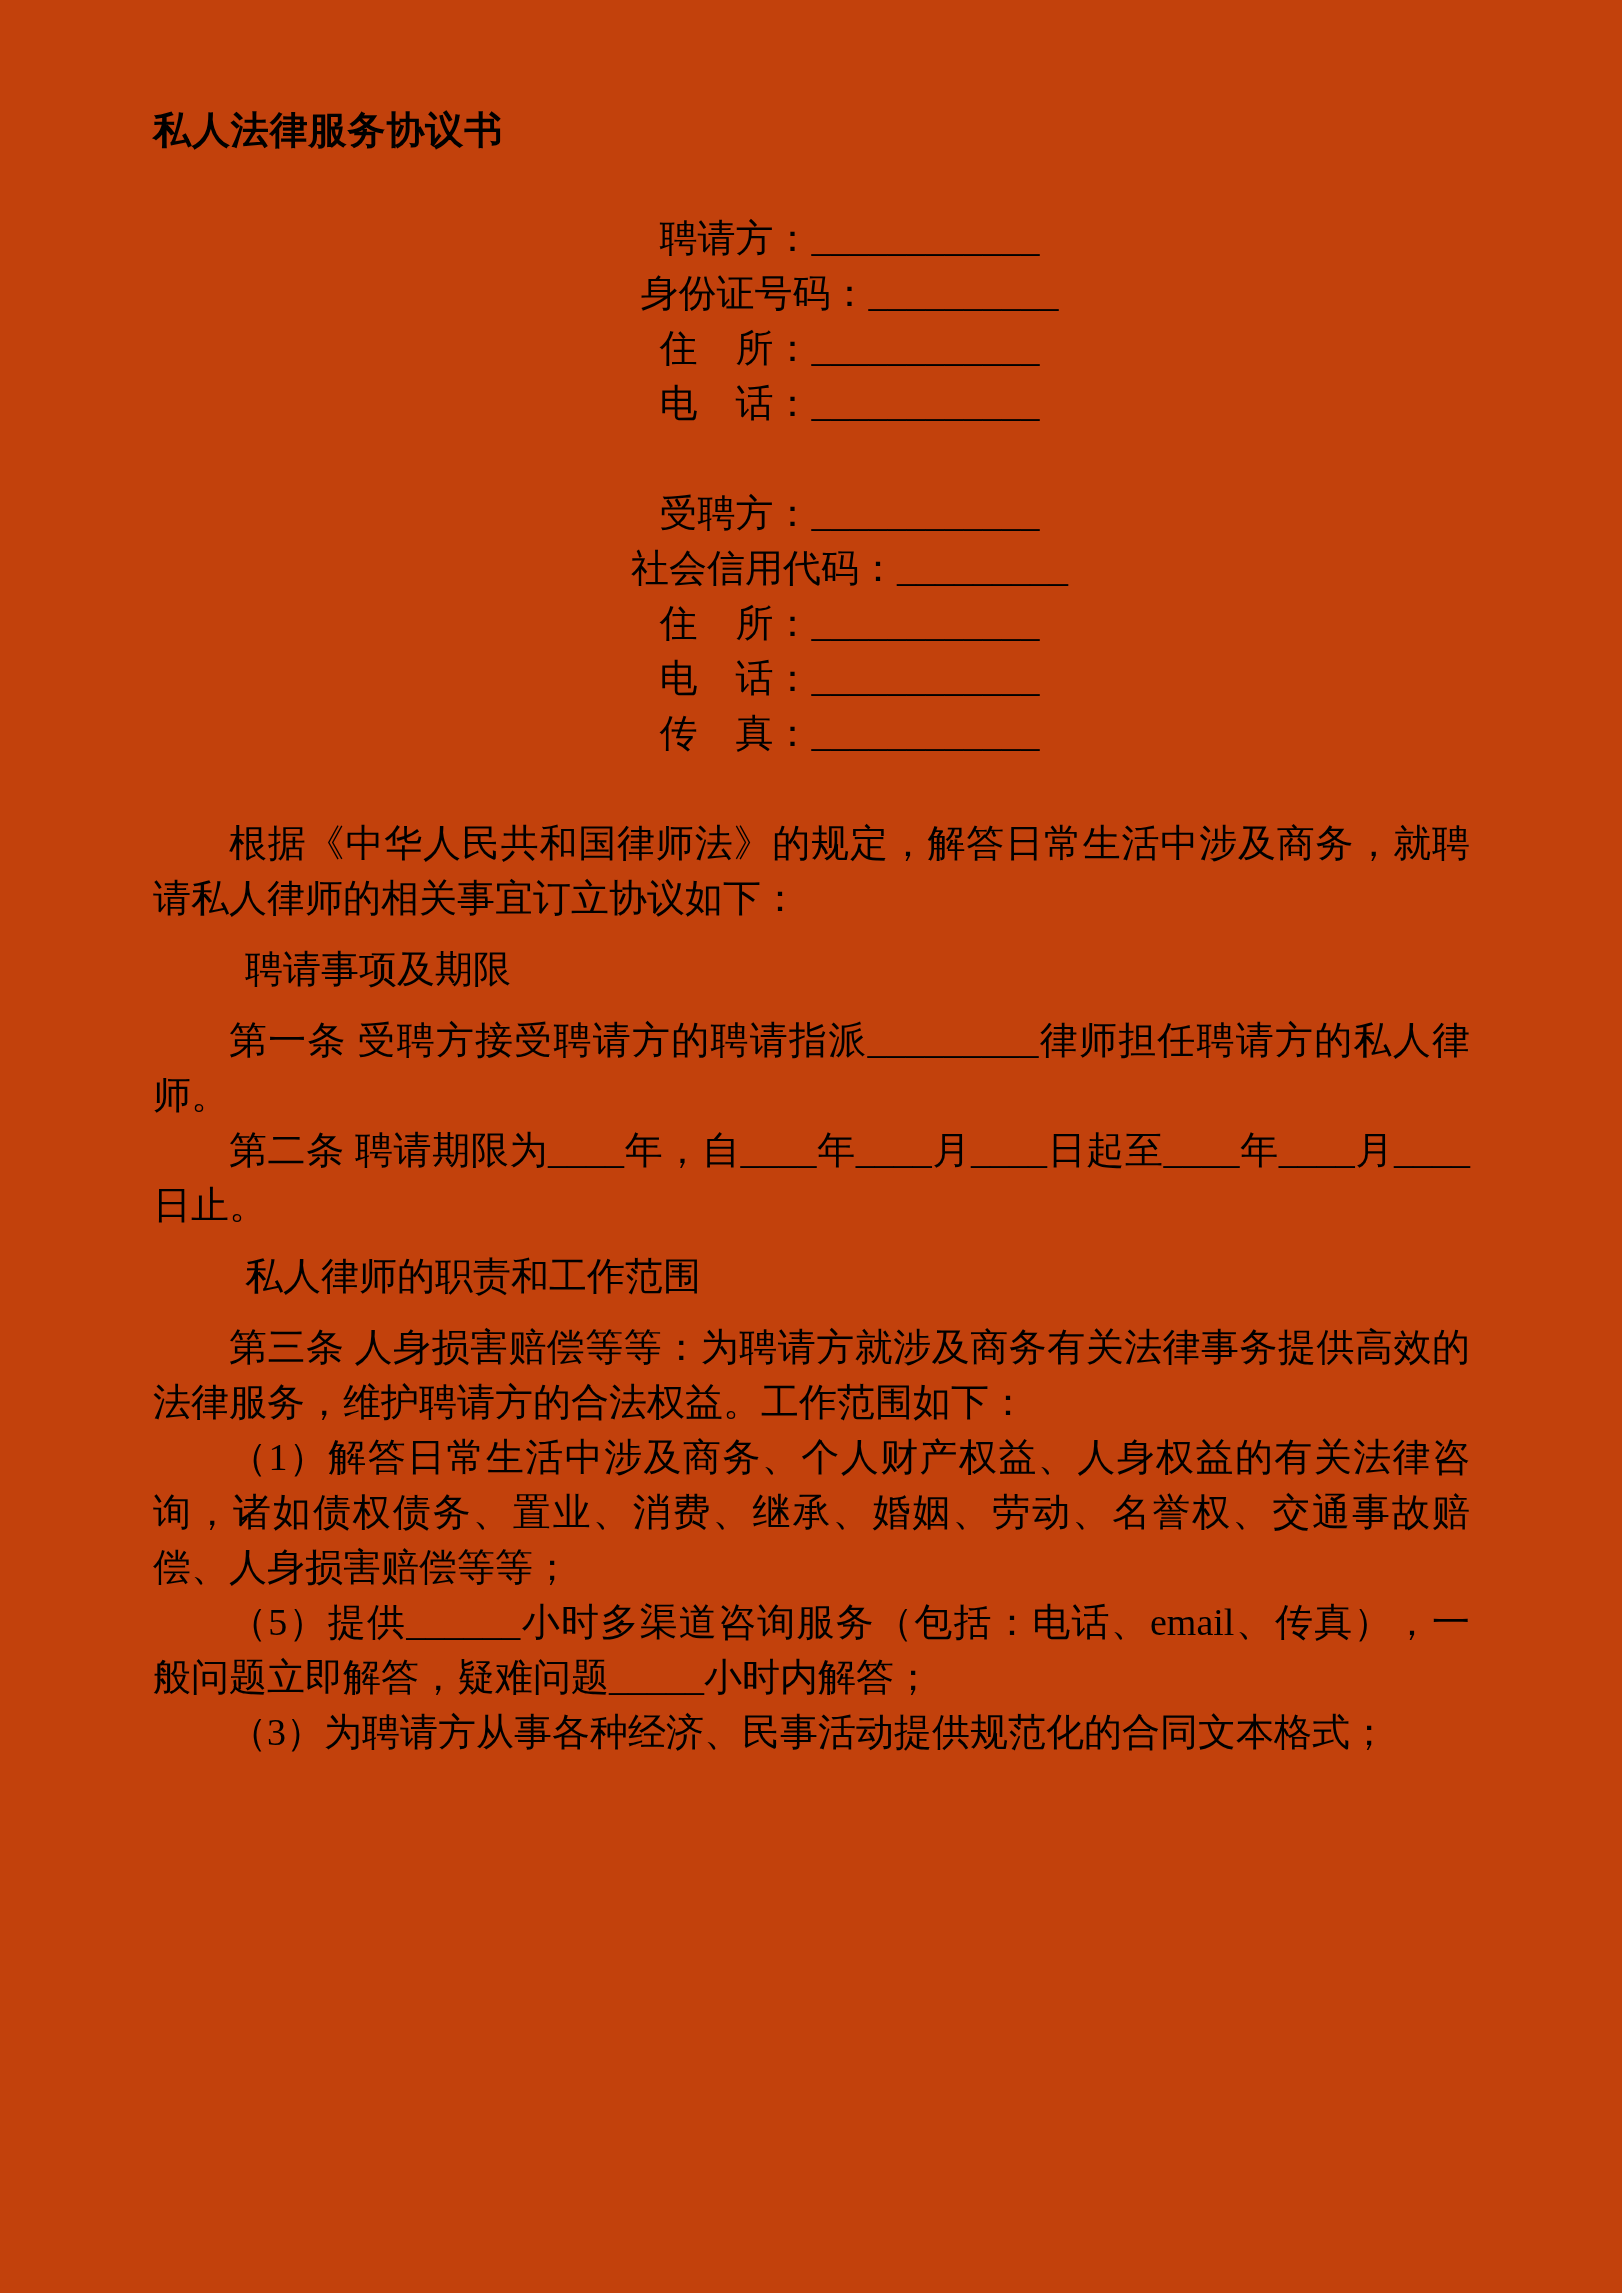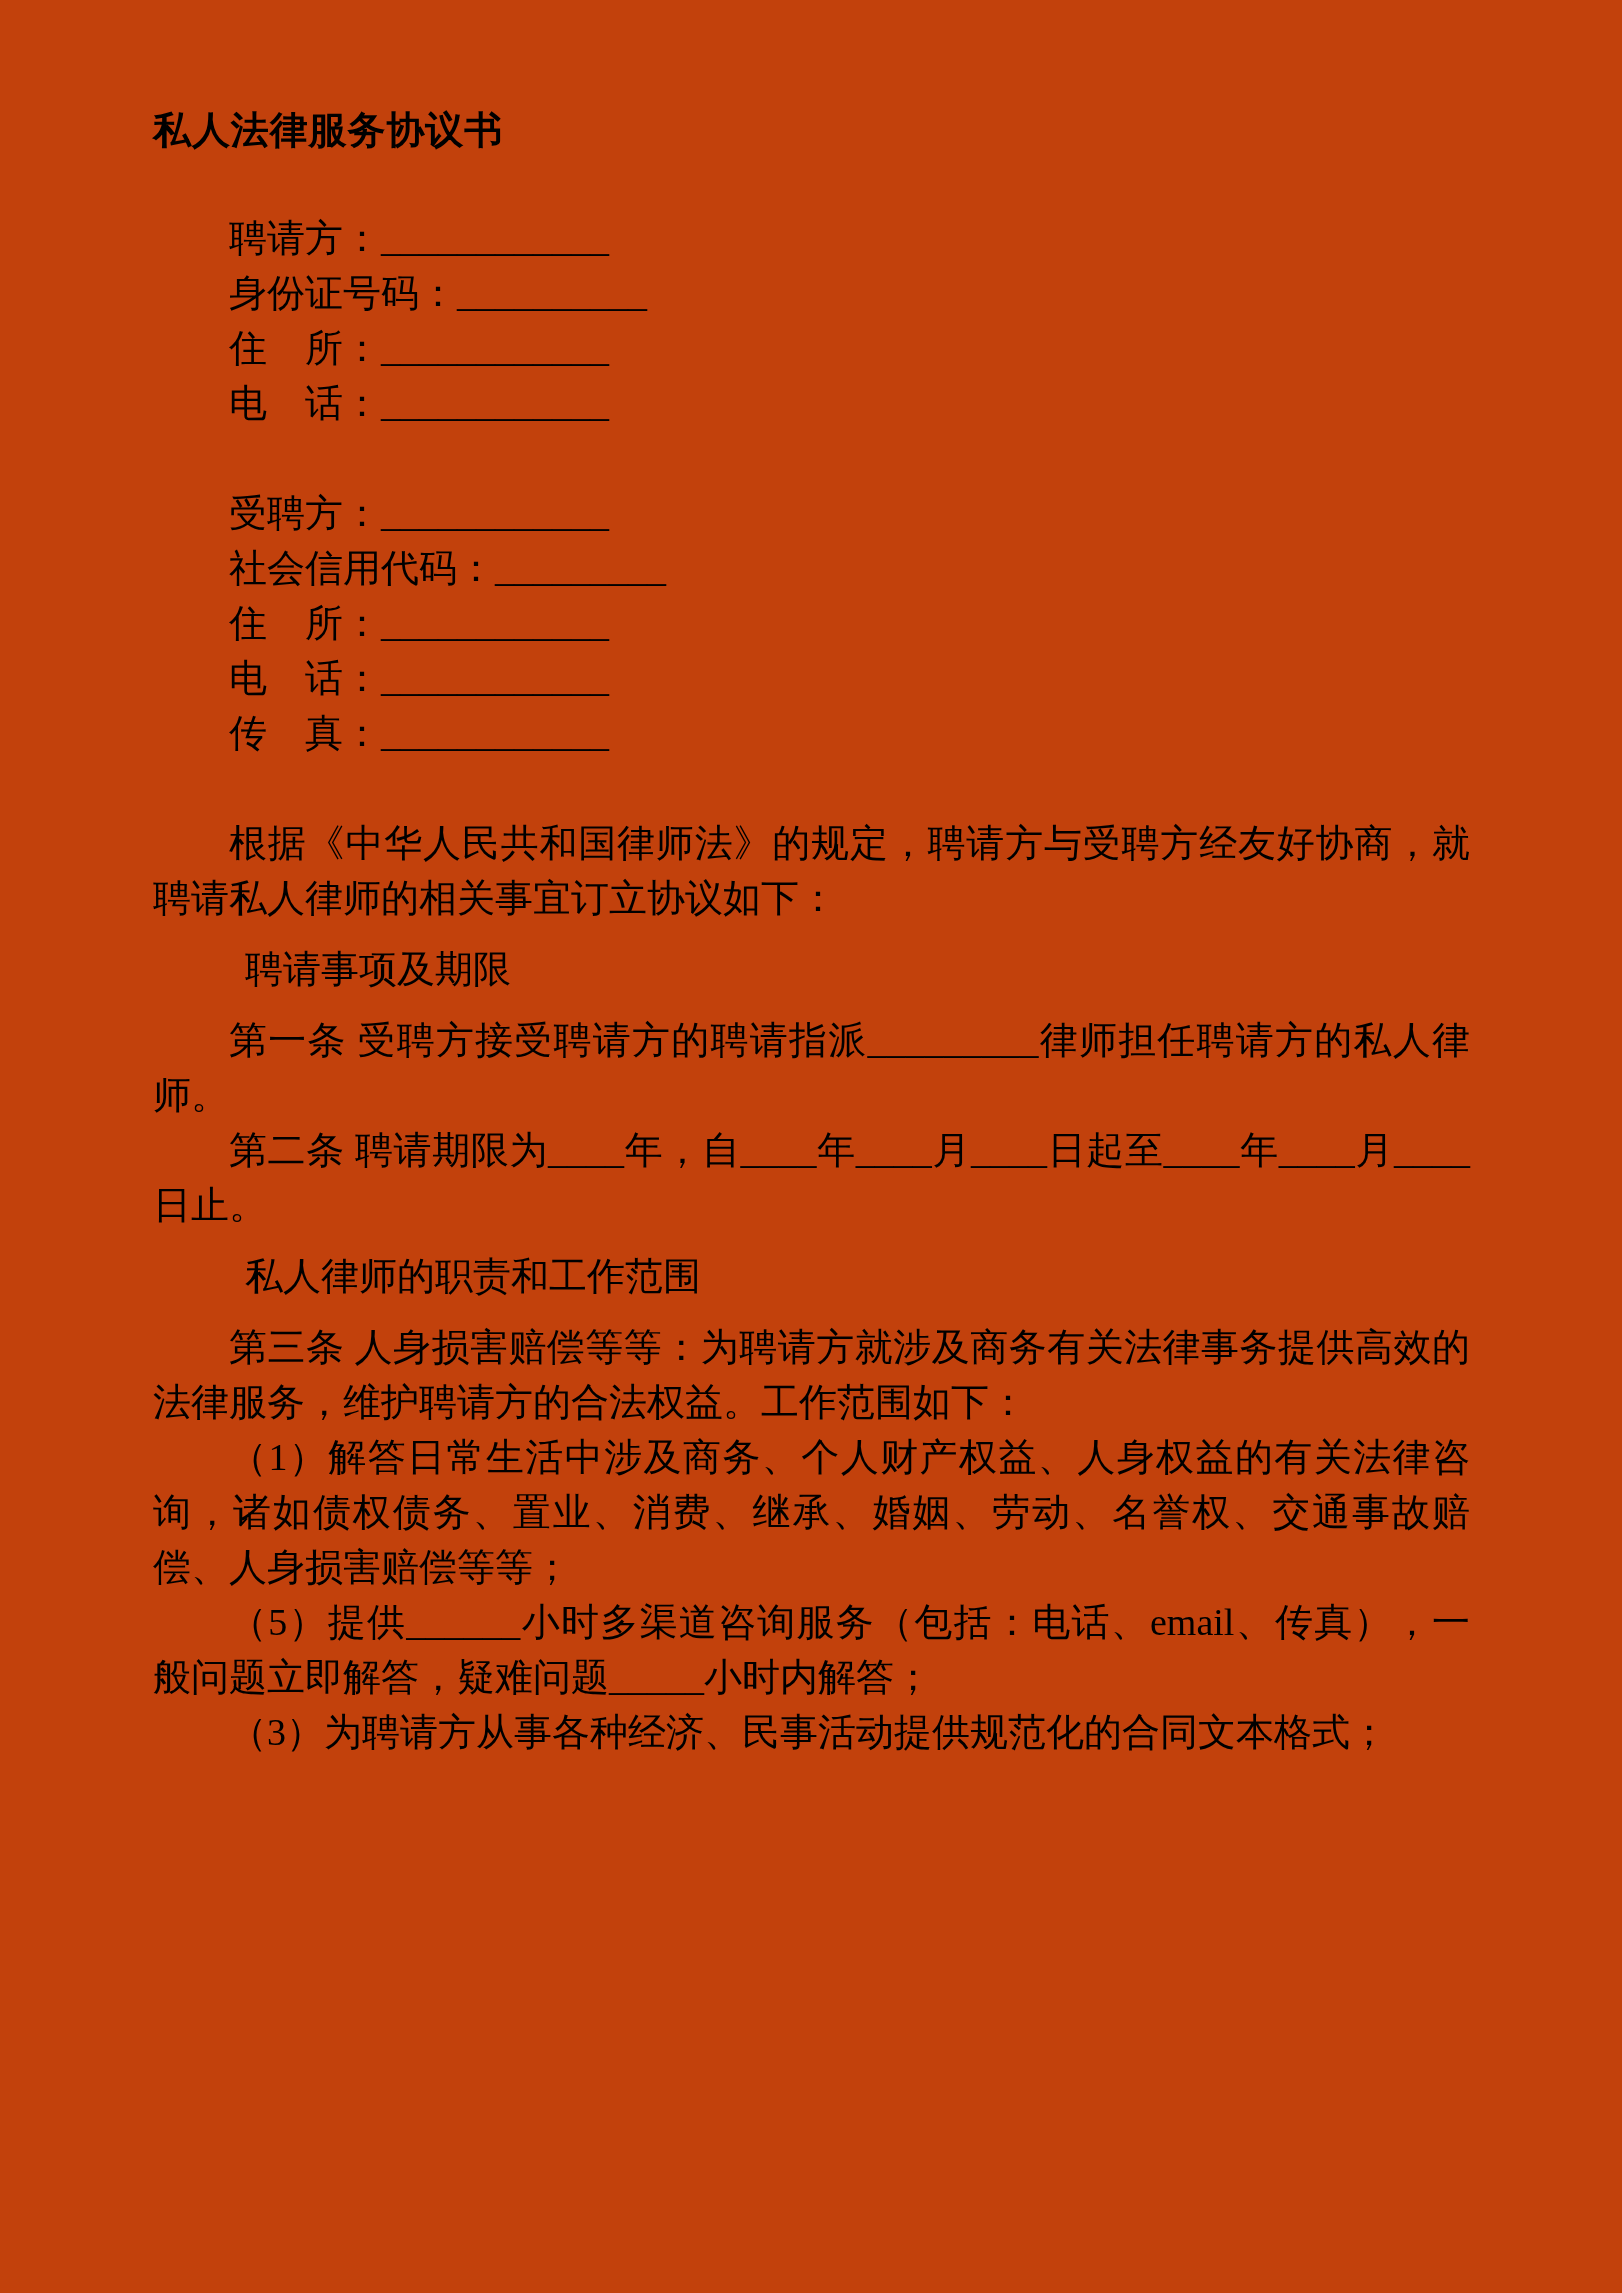--- a/index.html
+++ b/index.html
@@ -24,20 +24,21 @@
     font-weight: 700;
     line-height: 1.25;
     margin: 0 0 56px 0;
     letter-spacing: 0.9px;
   }
   .field-line {
     font-size: 38px;
     line-height: 55px;
     text-indent: 2em;
     white-space: nowrap;
+    text-align: center;
   }
   .block-gap { margin-top: 55px; }
   .para {
     font-size: 38px;
     line-height: 55px;
     text-indent: 2em;
     text-align: justify;
     margin: 0;
   }
   .gap-before { margin-top: 55px; }
@@ -65,21 +66,21 @@
   </div>
 
   <div class="fields block-gap">
     <div class="field-line">受聘方：____________</div>
     <div class="field-line">社会信用代码：_________</div>
     <div class="field-line">住　所：____________</div>
     <div class="field-line">电　话：____________</div>
     <div class="field-line">传　真：____________</div>
   </div>
 
-  <p class="para gap-before">根据《中华人民共和国律师法》的规定，聘请方与受聘方经友好协商，就聘请私人律师的相关事宜订立协议如下：</p>
+  <p class="para gap-before">根据《中华人民共和国律师法》的规定，解答日常生活中涉及商务，就聘请私人律师的相关事宜订立协议如下：</p>
 
   <h2 class="section-heading gap-before">聘请事项及期限</h2>
 
   <p class="para">第一条 受聘方接受聘请方的聘请指派_________律师担任聘请方的私人律师。</p>
 
   <p class="para">第二条 聘请期限为____年，自____年____月____日起至____年____月____日止。</p>
 
   <h2 class="section-heading">私人律师的职责和工作范围</h2>
 
   <p class="para">第三条 人身损害赔偿等等：为聘请方就涉及商务有关法律事务提供高效的法律服务，维护聘请方的合法权益。工作范围如下：</p>

